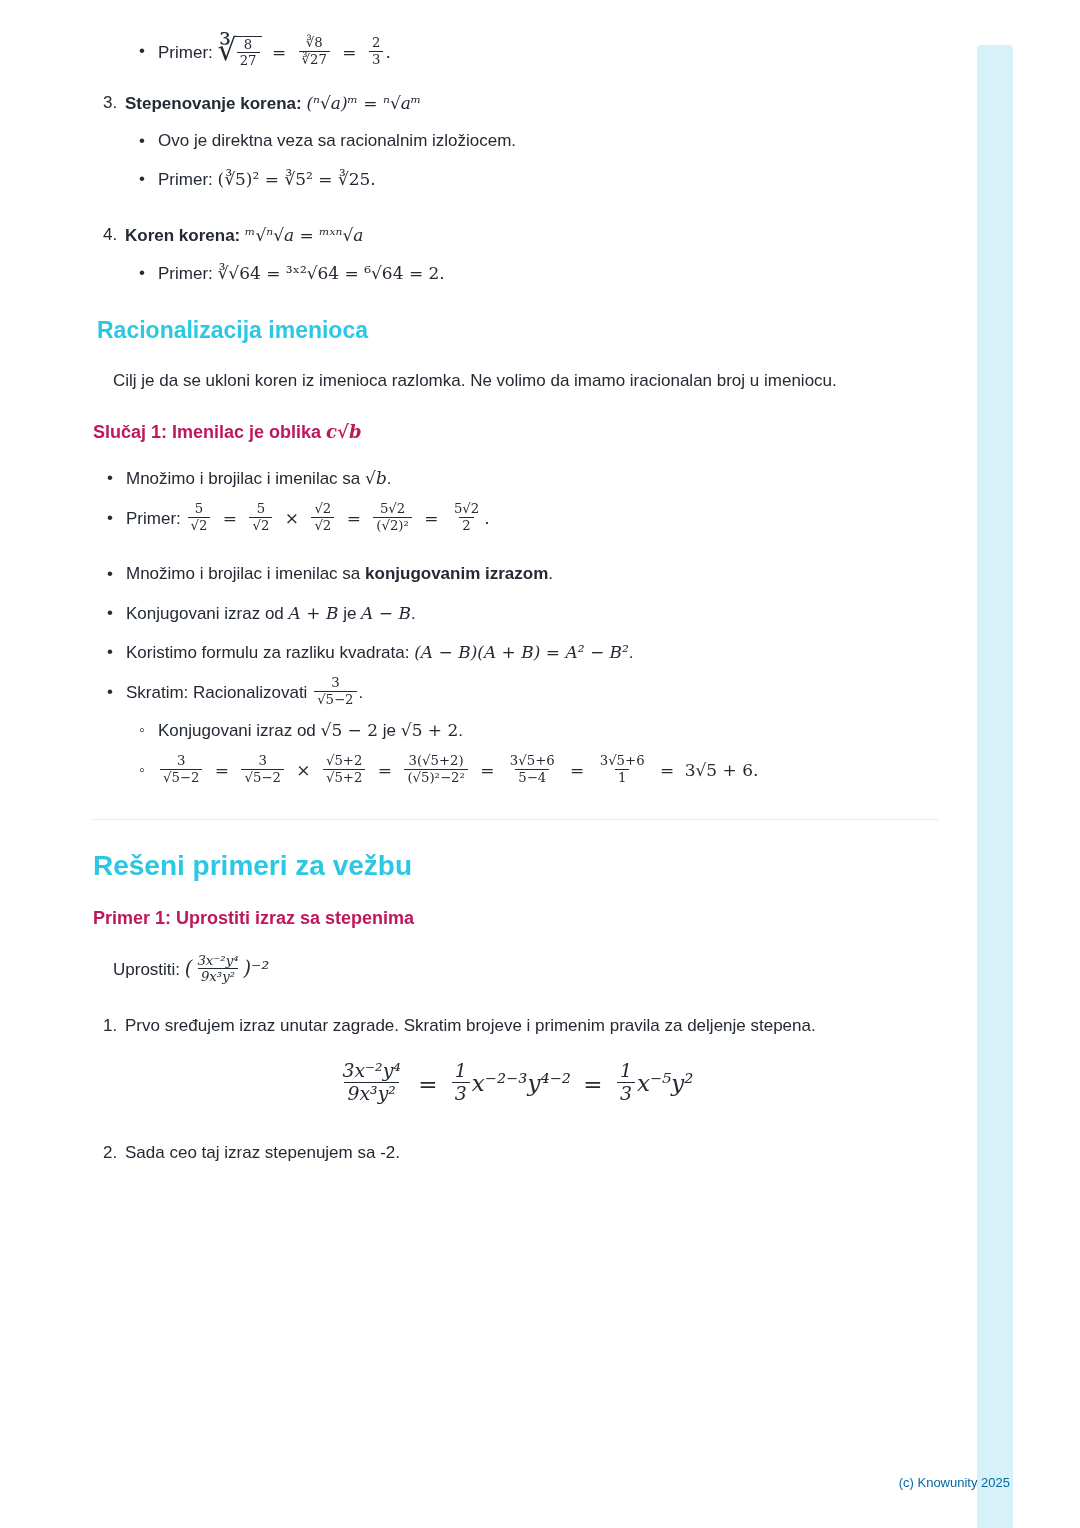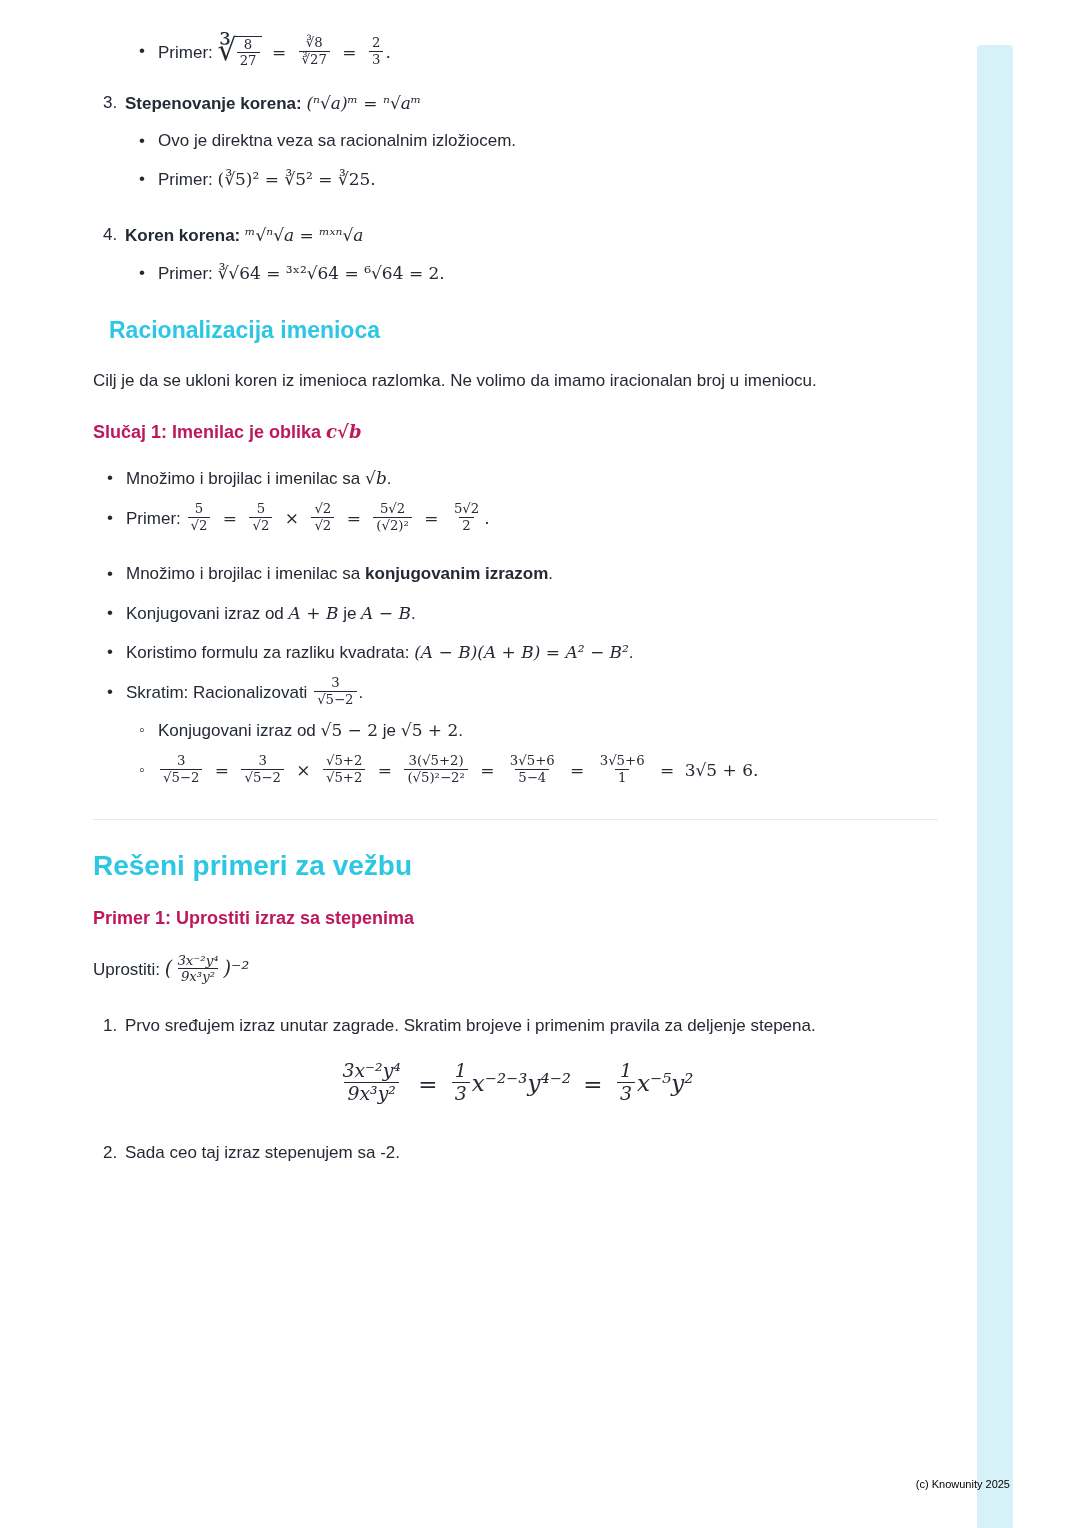--- a/index.html
+++ b/index.html
@@ -32,33 +32,33 @@
   ul.l-sub > li::before { content:"◦"; font-size:16px; top:1px; }
 
   .numitem { display:flex; margin-left:10px; line-height:1.8; margin-bottom:6px; }
   .numlabel { flex:none; width:22px; }
   .numbody { flex:1; }
 
   .gap-sm { margin-bottom:18px; }
   .gap-md { margin-bottom:24px; }
 
   h2.sec { font-size:28px; font-weight:bold; color:#2cc7e2; margin:24px 0 26px; }
-  h3.sec { font-size:23px; font-weight:bold; color:#2cc7e2; margin:28px 16px 20px; }
+  h3.sec { font-size:23px; font-weight:bold; color:#2cc7e2; margin:28px 4px 20px; }
   h4.sub { font-size:18px; font-weight:bold; color:#be185d; margin:0 0 20px; }
-  p.body { line-height:2.05; margin-bottom:22px; }
+  p.body { line-height:2.05; margin-bottom:22px;margin-left:20px; }
   .b { font-weight:bold; }
 
   hr.divider { border:none; border-top:1px solid #e7e9ec; margin:32px 0 30px; }
 
   .equation { text-align:center; font-size:23px; margin:22px 0 30px; line-height:1.4; }
   .equation .frac { font-size:0.82em; top:-3px; }
 
   .tasko { font-size:1.15em; }
 
-  .footer { position:absolute; right:70px; bottom:38px; font-size:11px; color:#000000; z-index:3; }
+  .footer { position:absolute; right:70px; bottom:38px; font-size:13px; color:#0369a1; z-index:3; }
   .scroll-strip { position:absolute; right:67px; top:45px; bottom:0; width:36px;
                   background:#d7f1f8; border-radius:4px 4px 0 0; z-index:1; }
 </style>
 </head>
 <body>
 
 <div class="content">
 
   <ul class="blist l-deep gap-sm">
     <li>

